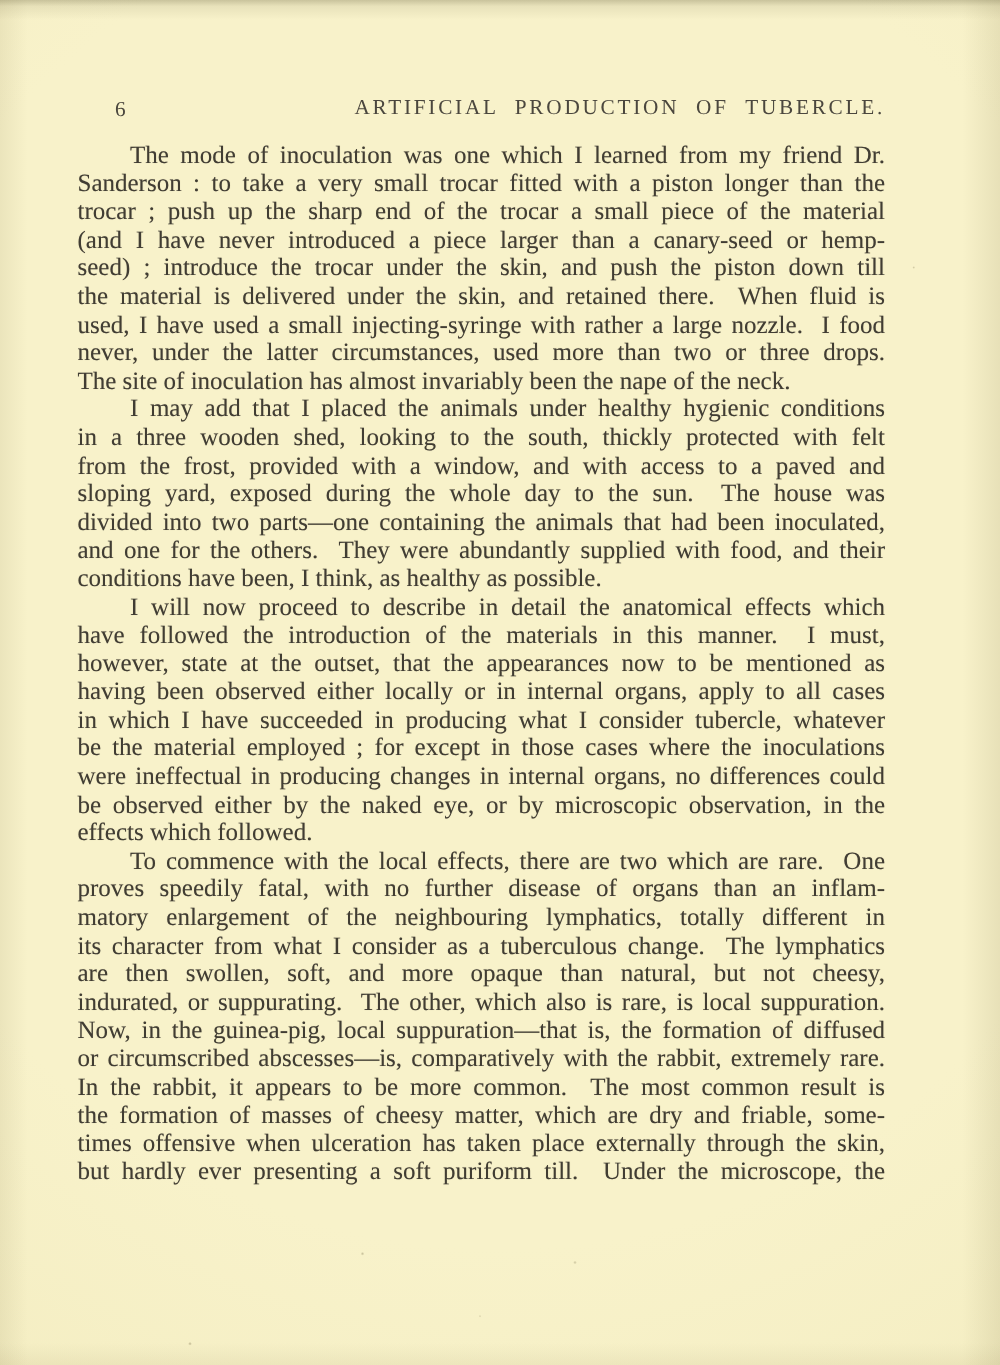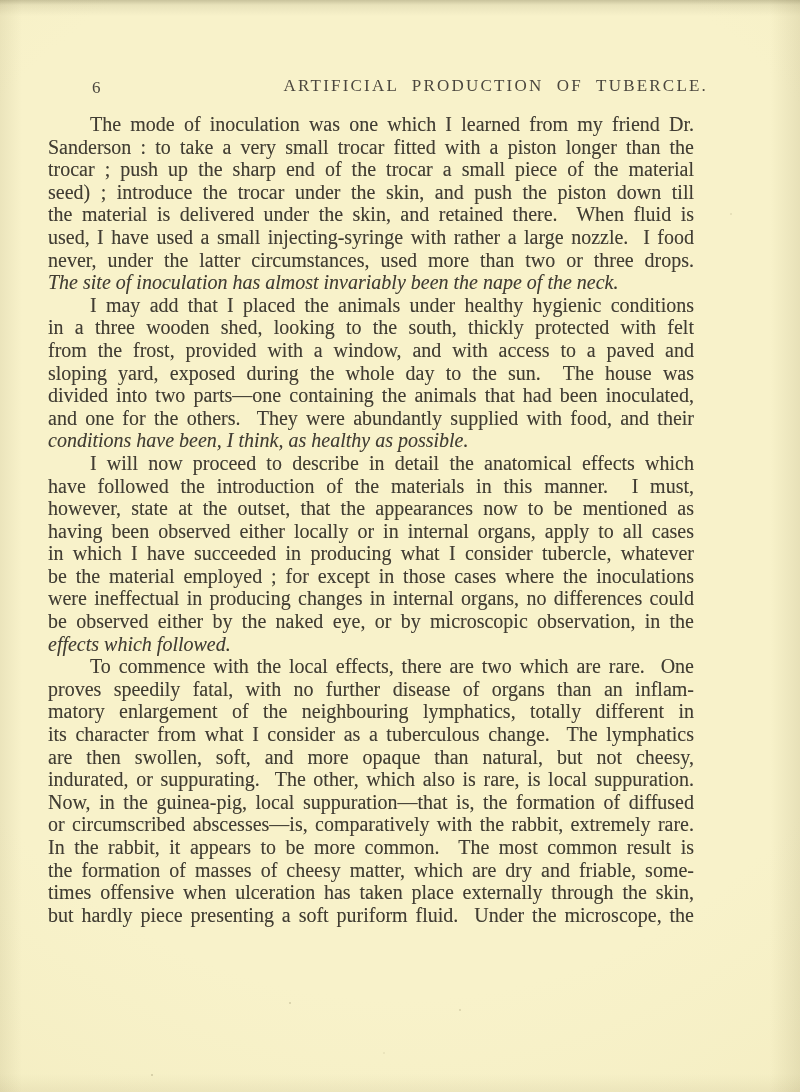--- a/index.html
+++ b/index.html
@@ -43,51 +43,52 @@
   .running-head {
     display: block;
     text-align: right;
     font-size: 17px;
     letter-spacing: 2.2px;
     word-spacing: 7px;
     color: var(--header-ink, #4b473e);
   }
   .text-block {
     position: absolute;
-    left: 48px;
+    left: 62px;
     top: 113px;
     width: 646px;
     font-size: 20px;
     line-height: 22.6px;
     color: var(--ink, #413d33);
     text-shadow: 0 0 0.6px rgba(62,58,49,0.35);
   }
   .line {
     height: 22.6px;
     text-align: justify;
     text-align-last: justify;
     text-justify: inter-word;
     white-space: pre-wrap;
   }
-  .line.last  { text-align-last: left; font-style: italic; }
+  .line.last  { text-align-last: left; }
   .line.first { text-indent: 42px; }
 </style>
 </head>
 <body>
 
 <div class="page">
   <div class="running-row">
     <span class="page-number">6</span>
     <div class="running-head">ARTIFICIAL PRODUCTION OF TUBERCLE.</div>
   </div>
   <main class="text-block">
       <div>
         <div class="line first">The mode of inoculation was one which I learned from my friend Dr.</div>
         <div class="line">Sanderson : to take a very small trocar fitted with a piston longer than the</div>
         <div class="line">trocar ; push up the sharp end of the trocar a small piece of the material</div>
+        <div class="line">(and I have never introduced a piece larger than a canary-seed or hemp-</div>
         <div class="line">seed) ; introduce the trocar under the skin, and push the piston down till</div>
         <div class="line">the material is delivered under the skin, and retained there.  When fluid is</div>
         <div class="line">used, I have used a small injecting-syringe with rather a large nozzle.  I food</div>
         <div class="line">never, under the latter circumstances, used more than two or three drops.</div>
         <div class="line last">The site of inoculation has almost invariably been the nape of the neck.</div>
       </div>
       <div>
         <div class="line first">I may add that I placed the animals under healthy hygienic conditions</div>
         <div class="line">in a three wooden shed, looking to the south, thickly protected with felt</div>
         <div class="line">from the frost, provided with a window, and with access to a paved and</div>
@@ -112,16 +113,16 @@
         <div class="line">proves speedily fatal, with no further disease of organs than an inflam-</div>
         <div class="line">matory enlargement of the neighbouring lymphatics, totally different in</div>
         <div class="line">its character from what I consider as a tuberculous change.  The lymphatics</div>
         <div class="line">are then swollen, soft, and more opaque than natural, but not cheesy,</div>
         <div class="line">indurated, or suppurating.  The other, which also is rare, is local suppuration.</div>
         <div class="line">Now, in the guinea-pig, local suppuration—that is, the formation of diffused</div>
         <div class="line">or circumscribed abscesses—is, comparatively with the rabbit, extremely rare.</div>
         <div class="line">In the rabbit, it appears to be more common.  The most common result is</div>
         <div class="line">the formation of masses of cheesy matter, which are dry and friable, some-</div>
         <div class="line">times offensive when ulceration has taken place externally through the skin,</div>
-        <div class="line">but hardly piece presenting a soft puriform fluid.  Under the microscope, the</div>
+        <div class="line">but hardly ever presenting a soft puriform till.  Under the microscope, the</div>
       </div>
     </main>
 </div>
 
 </body></html>

